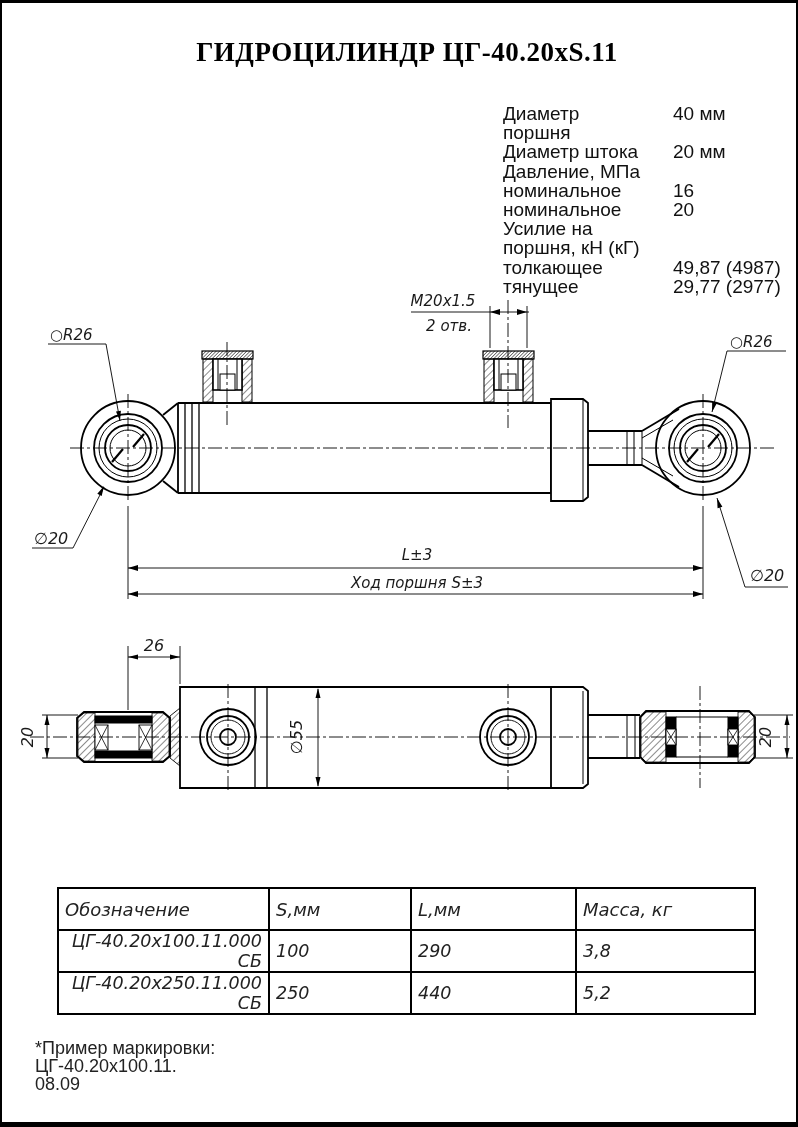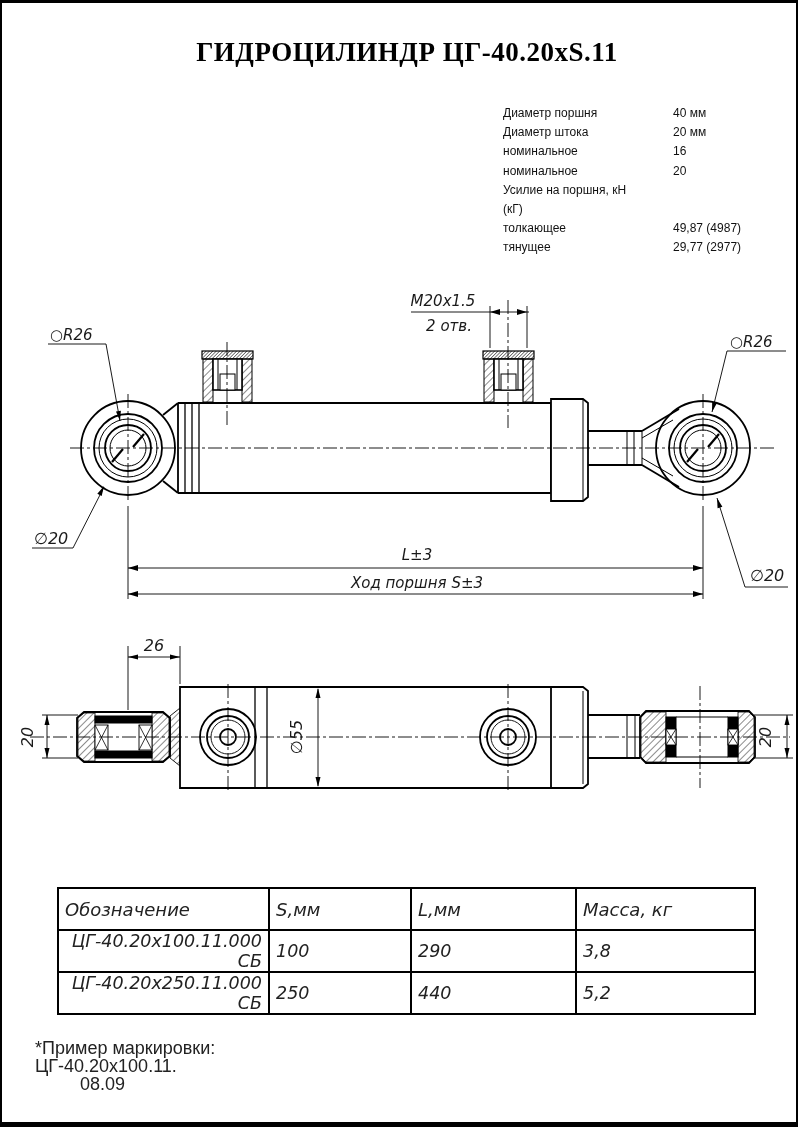--- a/index.html
+++ b/index.html
@@ -9,53 +9,57 @@
     border-top:3px solid #000;border-bottom:5px solid #000;
     border-left:2px solid #000;border-right:2px solid #000;
     overflow:hidden;
     font-family:"Liberation Sans",sans-serif;color:#000;
   }
   .title{
     position:absolute;left:0;top:26px;width:100%;margin:8px;
     text-align:center;font-family:"Liberation Serif",serif;
     font-weight:bold;font-size:27px;letter-spacing:.5px;color:#000;
   }
-  .specs{position:absolute;left:501px;top:101px;font-size:12px;line-height:19.2px;color:#111;}
+  .specs{position:absolute;left:501px;top:101px;font-size:19px;line-height:19.2px;color:#111;}
   .spec-row{display:flex;}
   .spec-label{width:146px;flex:0 0 auto;}
   .spec-value{white-space:nowrap;margin-left:24px;}
   svg.drawing{position:absolute;left:0;top:0;}
   svg .lbl{font:italic 15px "DejaVu Sans",sans-serif;fill:#1a1a1a;}
   svg .lbl-lg{font:italic 16px "DejaVu Sans",sans-serif;fill:#1a1a1a;}
   .spec-table{
     position:absolute;left:55px;top:884px;border-collapse:collapse;
     font-family:"DejaVu Sans",sans-serif;font-style:italic;font-size:17.5px;color:#222;
     table-layout:fixed;
   }
   .spec-table th,.spec-table td{border:2px solid #000;text-align:left;padding:0 6px;height:40px;font-weight:normal;}
   .spec-table th{font-size:18px;}
   .spec-table td.desig{text-align:right;padding-left:8px;}
   .footnote{position:absolute;left:33px;top:1036px;font-size:18px;line-height:18px;color:#222;}
-  .footnote .indent{margin-left:45px;}
+  .footnote .indent{}
 </style>
 </head>
 <body>
 
 <div class="page">
 
   <h1 class="title">ГИДРОЦИЛИНДР ЦГ-40.20хS.11</h1>
 
   <div class="specs">
     <div class="spec-row">
         <span class="spec-label">Диаметр поршня</span>
         <span class="spec-value">40 мм</span>
       </div>
     <div class="spec-row">
         <span class="spec-label">Диаметр штока</span>
         <span class="spec-value">20 мм</span>
+      </div>
+    <div class="spec-row">
+        <span class="spec-label">Давление, МПа</span>
+        <span class="spec-value"></span>
       </div>
     <div class="spec-row">
         <span class="spec-label">номинальное</span>
         <span class="spec-value">16</span>
       </div>
     <div class="spec-row">
         <span class="spec-label">номинальное</span>
         <span class="spec-value">20</span>
       </div>
     <div class="spec-row">

